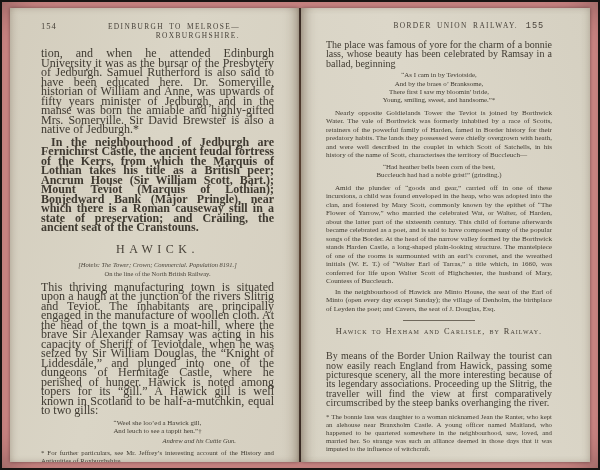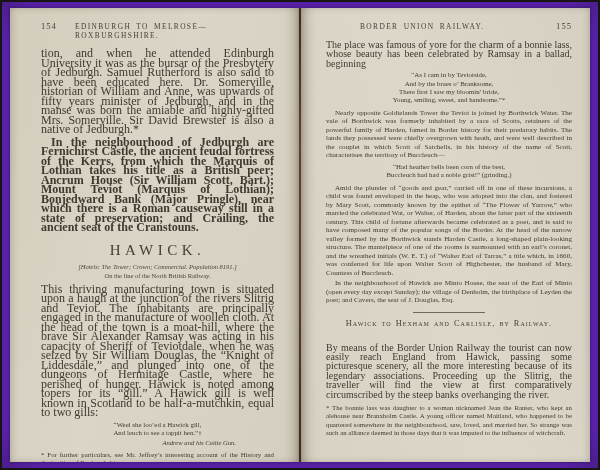--- a/index.html
+++ b/index.html
@@ -3,60 +3,60 @@
 <meta charset="utf-8">
 <style>
   html,body { margin:0; padding:0; }
   body {
     width:600px; height:470px; overflow:hidden;
     background:#6e6255;
     font-family:"Liberation Serif","DejaVu Serif",serif;
   }
   .scan {
     position:relative; width:600px; height:470px;
-    background:#6d28d9;
+    background:#fca5a5;
     box-shadow: inset 0 0 0 2px #171412, inset 0 0 46px rgba(20,14,8,.55);
   }
   .page {
     position:absolute; top:8px; height:454px; width:289px;
     background:#d8d3c4;
     box-sizing:border-box; overflow:hidden;
     color:#3f3a31;
   }
   .page.left {
     left:10px; padding:13px 25px 0 31px;
     background:linear-gradient(105deg,#d3cdbd 0%,#dad5c6 45%,#d5cfc0 100%);
     box-shadow: inset -11px 0 14px -10px rgba(74,52,32,.55),
                 inset 3px 0 8px -3px rgba(74,52,32,.35),
                 0 0 4px rgba(0,0,0,.45);
   }
   .page.right {
-    left:301px; padding:13px 18px 0 25px;
+    left:301px; padding:13px 38px 0 25px;
     background:linear-gradient(255deg,#d5d0c1 0%,#dcd7c9 50%,#d7d2c3 100%);
     box-shadow: inset 11px 0 14px -10px rgba(74,52,32,.6),
                 inset -3px 0 8px -3px rgba(74,52,32,.3),
                 0 0 4px rgba(0,0,0,.45);
   }
   .gutter {
     position:absolute; left:299px; top:8px; width:2px; height:454px;
     background:linear-gradient(to bottom,#43322a,#6b4f3c 30%,#5d4535 70%,#43322a);
   }
   .pagehead {
     display:flex; align-items:baseline; margin-bottom:9px;
     font-size:7.8px; letter-spacing:.6px; color:#48423a;
   }
   .folio { width:34px; font-size:8.6px; letter-spacing:1px; }
-  .running { flex:1; text-align:left; letter-spacing:1.4px; font-size:7.4px; word-spacing:2px; }
+  .running { flex:1; text-align:right; letter-spacing:1.4px; font-size:7.4px; word-spacing:2px; }
   p { margin:0 0 3px; }
   .main  { font-size:12px; line-height:9.5px; text-align:justify; }
   .rmain { font-size:10px; line-height:9.4px; text-align:justify; }
   .ind   { text-indent:10px;font-weight:bold; }
   .smalltxt { font-size:7.1px; line-height:8.5px; text-align:justify; text-indent:9px; margin-bottom:2px; }
   .sechead {
-    text-align:center; font-size:15px; letter-spacing:4.5px;
+    text-align:center; font-size:12px; letter-spacing:4.5px;
     margin:9px 0 4px; color:#443e35;
   }
   .hotels { text-align:center; font-size:6.5px; line-height:8.2px; margin:0 0 1px; font-style:italic; color:#4a443b; }
   .online { text-align:center; font-size:6.5px; line-height:8.2px; margin:0 0 5px; color:#4a443b; }
   .verse  { text-align:center; font-size:6.9px; line-height:8.4px; margin:3px 0 1px; color:#45403 7; }
   .verse div { white-space:nowrap; }
   .attrib { text-align:right; font-style:italic; font-size:6.6px; margin:0 38px 4px 0; }
   .footnotes { margin-top:5px; }
   .fn { font-size:6.8px; line-height:8.2px; text-align:justify; margin:0 0 1px; }
   .divider { width:72px; border:none; border-top:1px solid #6f685c; margin:7px auto 6px; }
@@ -98,21 +98,21 @@
       <p class="fn">† A tappit hen is a frothing measure of claret.</p>
     </div>
   </div>
 
   <div class="gutter"></div>
 
   <div class="page right">
     <div class="pagehead">
       <span class="folio"></span>
       <span class="running">BORDER UNION RAILWAY.</span>
-      <span class="folio" style="text-align:right;">155</span>
+      <span class="folio" style="text-align:center;font-family:Liberation Mono, monospace;">155</span>
     </div>
 
     <p class="rmain">The place was famous of yore for the charm of a bonnie lass, whose beauty has been celebrated by Ramsay in a ballad, beginning</p>
 
     <div class="verse">
       <div>“As I cam in by Teviotside,</div>
       <div>And by the braes o’ Branksome,</div>
       <div>There first I saw my bloomin’ bride,</div>
       <div>Young, smiling, sweet, and handsome.”*</div>
     </div>

